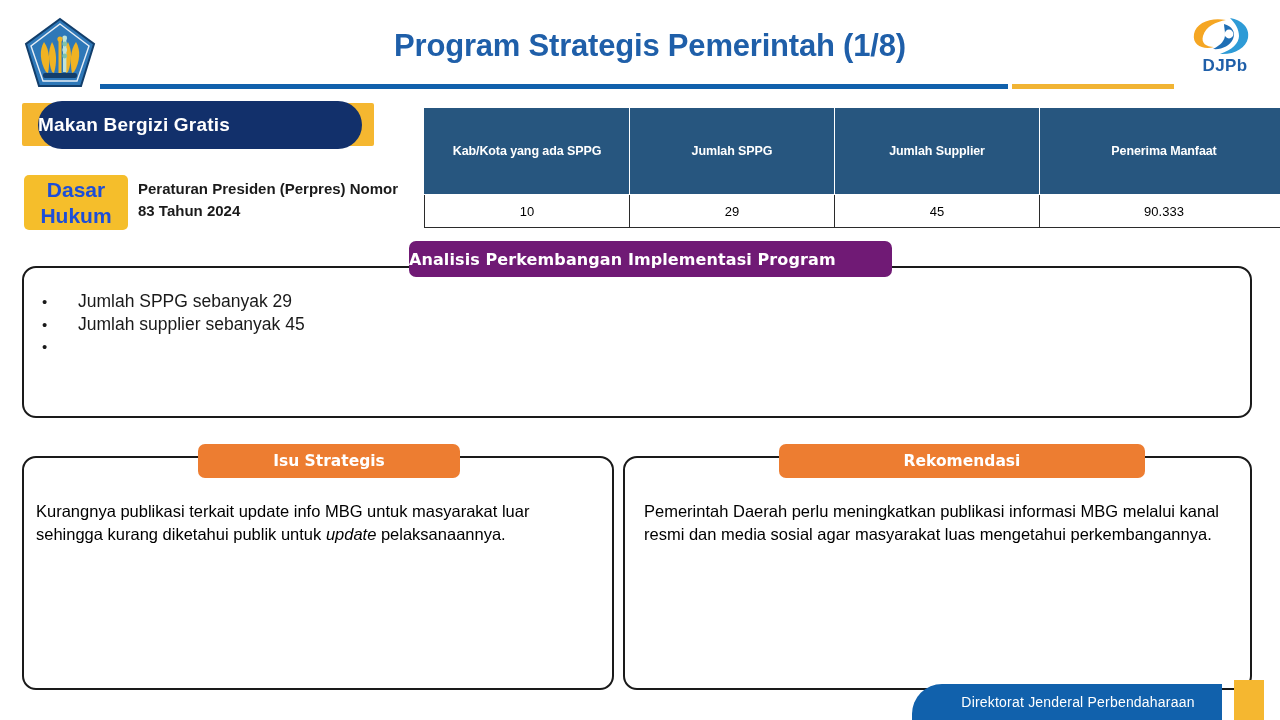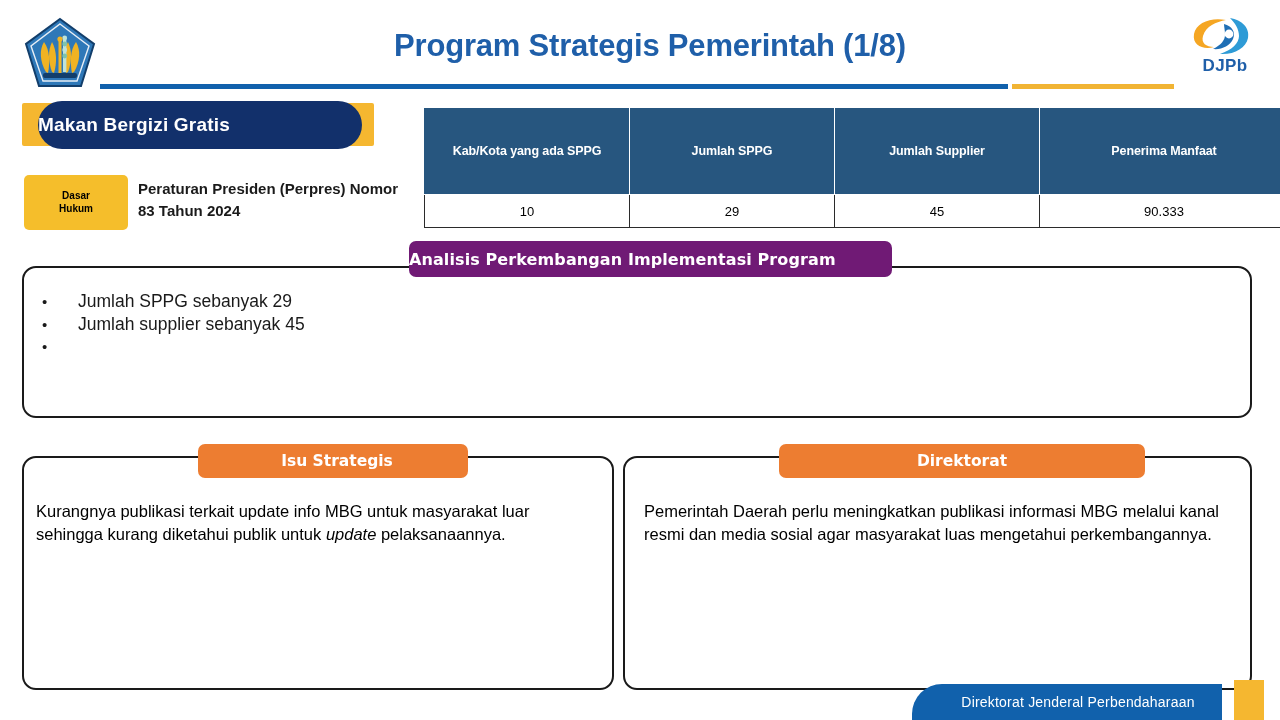--- a/index.html
+++ b/index.html
@@ -108,23 +108,23 @@
     height: 55px;
     background: #F5BE2B;
     border-radius: 5px;
     display: flex;
     flex-direction: column;
     align-items: center;
     justify-content: center;
     line-height: 1.22;
   }
   .dasar-box span {
-    font-size: 10px;
-    font-weight: bold;
-    color: #000000;
+    font-size: 21px;
+    font-weight: bold;
+    color: #1d4ed8;
   }
   .dasar-text {
     position: absolute;
     left: 138px;
     top: 178px;
     width: 280px;
     font-size: 15px;
     font-weight: bold;
     color: #1a1a1a;
     line-height: 1.45;
@@ -242,21 +242,21 @@
   .orange-banner {
     position: absolute;
     height: 34px;
     background: #ED7D31;
     border-radius: 7px;
     display: flex;
     align-items: center;
     justify-content: center;
     z-index: 3;
   }
-  .orange-isu { left: 198px; top: 444px; width: 262px; padding-left: 8px; }
+  .orange-isu { left: 198px; top: 444px; width: 262px; }
   .orange-rek { left: 779px; top: 444px; width: 366px; }
   .orange-label {
     color: #ffffff;
     font-size: 15.5px;
     font-weight: bold;
     font-family: "DejaVu Sans", sans-serif;
   }
   .panel-text {
     position: absolute;
     font-size: 16.5px;
@@ -390,20 +390,20 @@
 </div>
 
 <div class="panel-isu"></div>
 <div class="orange-banner orange-isu">
   <span class="orange-label">Isu Strategis</span>
 </div>
 <div class="panel-text isu"><span>Kurangnya publikasi terkait update info MBG untuk masyarakat luar sehingga kurang diketahui publik untuk </span><em>update</em><span> pelaksanaannya.</span></div>
 
 <div class="panel-rek"></div>
 <div class="orange-banner orange-rek">
-  <span class="orange-label">Direktorat</span>
+  <span class="orange-label">Rekomendasi</span>
 </div>
 <div class="panel-text rek">Pemerintah Daerah perlu meningkatkan publikasi informasi MBG melalui kanal resmi dan media sosial agar masyarakat luas mengetahui perkembangannya.</div>
 
 <div class="footer-bar">
   <span class="footer-label">Direktorat Jenderal Perbendaharaan</span>
 </div>
 <div class="footer-accent"></div>
 
 </body></html>

